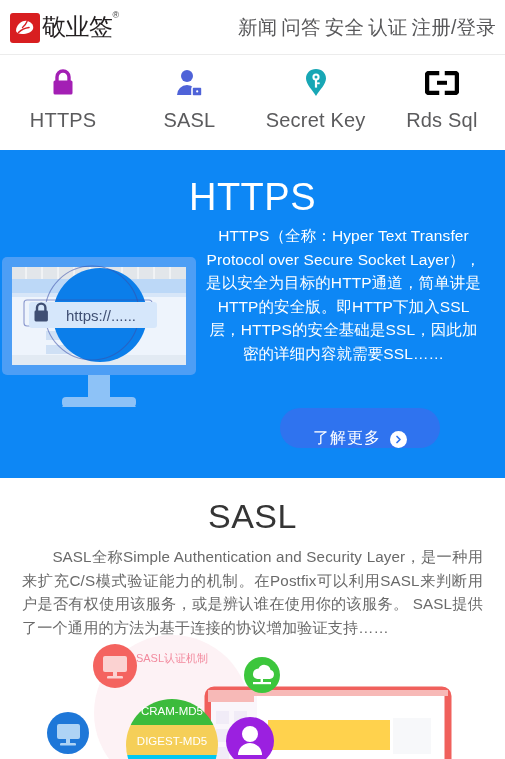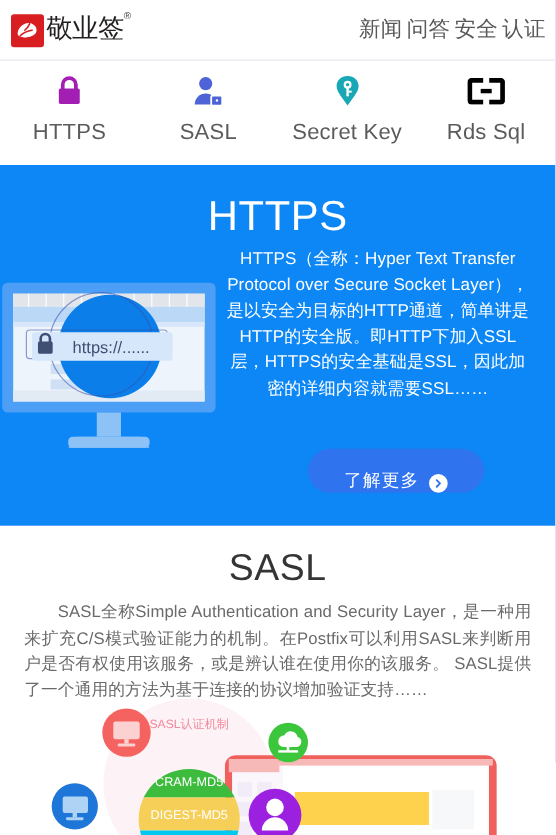--- a/index.html
+++ b/index.html
@@ -2,21 +2,21 @@
 <html><head>
 <meta charset="utf-8">
 <style>
   * { box-sizing: border-box; margin: 0; padding: 0; }
   html, body {
     width: 505px; height: 759px;
     background: #ffffff;
     font-family: "Liberation Sans", "DejaVu Sans", sans-serif;
     overflow: hidden;
   }
-  #page { position: relative; width: 505px; height: 759px; overflow: hidden; background:#c4b5fd; }
+  #page { position: relative; width: 505px; height: 759px; overflow: hidden; background:#4d7c0f; }
 
   
   .header {
     position: relative;
     height: 55px;
     display: flex;
     align-items: center;
     padding: 0 9px 0 10px;
     background: #ffffff;
     border-bottom: 1px solid #ececec;
@@ -200,20 +200,21 @@
           <path d="M14 3.5 C13 6, 11.5 8, 9.5 9.5" stroke="#d81e20" stroke-width="1.4" fill="none" stroke-linecap="round"></path>
         </svg>
       </div>
       <div class="brand-text"><span>敬业签</span><span class="brand-reg">®</span></div>
     </div>
     <nav class="nav">
       <span class="nav-item">新闻</span>
       <span class="nav-item">问答</span>
       <span class="nav-item">安全</span>
       <span class="nav-item">认证</span>
+      <span class="nav-item">注册/登录</span>
     </nav>
   </div>
 
   <div class="icon-row">
 
     <div class="icon-cell">
       <div class="icon-glyph">
         <svg width="26" height="32" viewBox="0 0 26 32" aria-hidden="true">
           <path d="M7 14 V10 a6 6 0 0 1 12 0 v4" stroke="#a31fb4" stroke-width="3.4" fill="none"></path>
           <rect x="3.5" y="13.5" width="19" height="14" rx="1.5" fill="#a31fb4"></rect>

